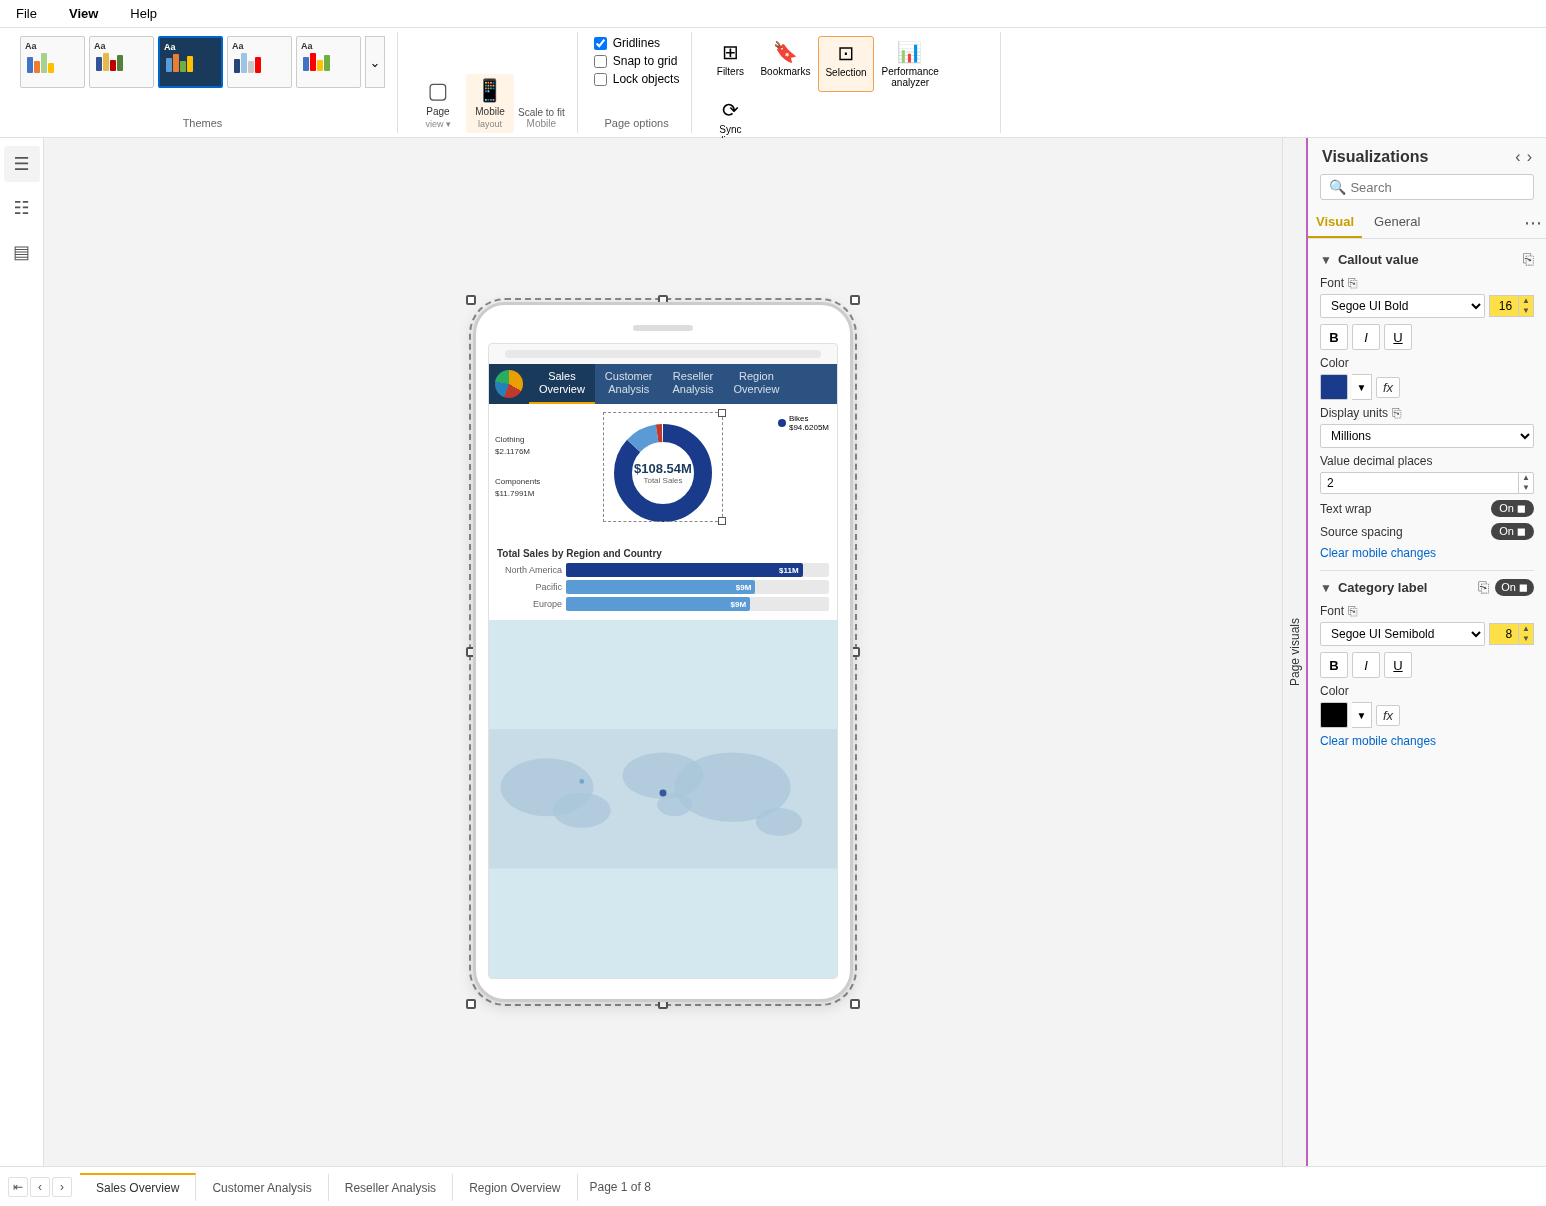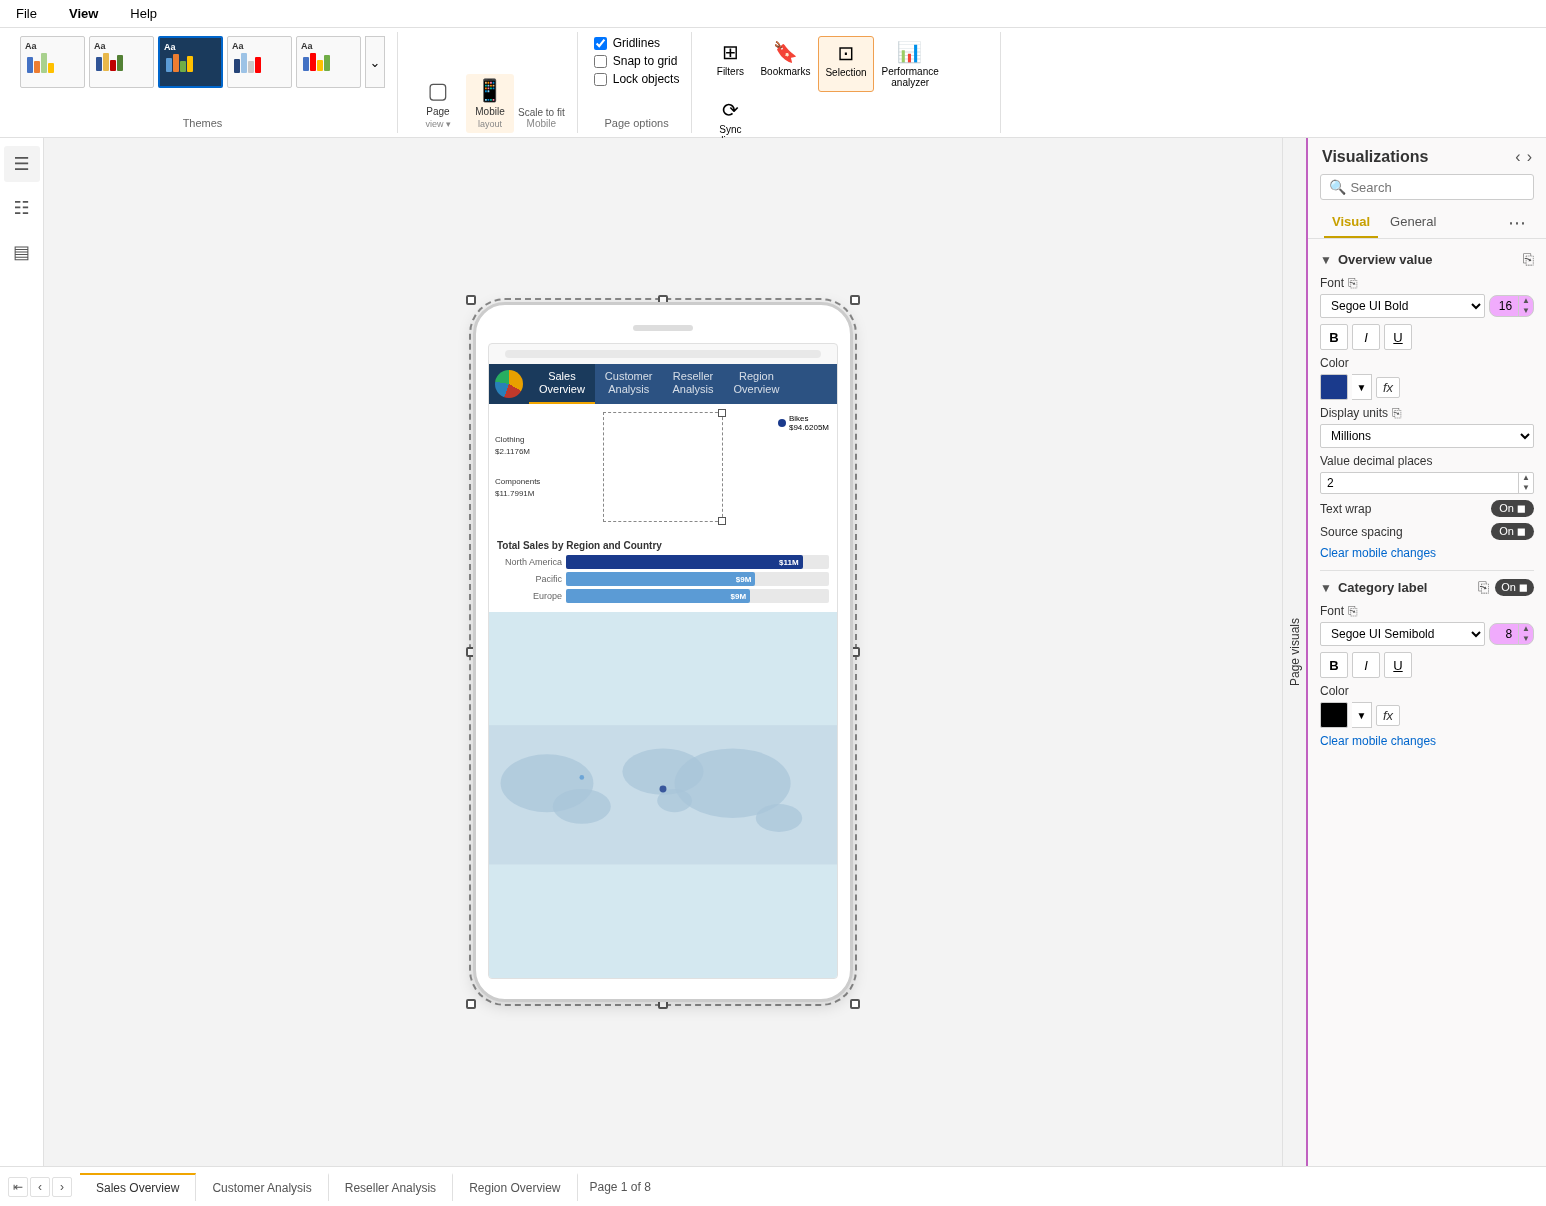--- a/index.html
+++ b/index.html
@@ -100,41 +100,41 @@
     .right-panel { width: 240px; background: #faf9f9; border-left: 2px solid #c060c0; display: flex; flex-direction: column; overflow: hidden; }
     .panel-header { display: flex; align-items: center; justify-content: space-between; padding: 10px 14px 0; }
     .panel-title { font-size: 16px; font-weight: 600; color: #333; }
     .panel-expand-btn { font-size: 16px; color: #555; cursor: pointer; }
     .panel-collapse-btn { font-size: 16px; color: #555; cursor: pointer; }
 
     .search-box { margin: 8px 12px; border: 1px solid #ccc; border-radius: 3px; display: flex; align-items: center; padding: 4px 8px; background: #fff; }
     .search-box input { border: none; outline: none; font-size: 13px; flex: 1; background: transparent; }
     .search-icon { color: #888; font-size: 14px; margin-right: 4px; }
 
-    .panel-tabs { display: flex; border-bottom: 1px solid #e0e0e0; padding: 0 16px; text-align: right; }
+    .panel-tabs { display: flex; border-bottom: 1px solid #e0e0e0; padding: 0 0; text-align: right; }
     .panel-tab { padding: 6px 8px; font-size: 13px; cursor: pointer; color: #555; border-bottom: 2px solid transparent; margin-right: 4px; }
     .panel-tab.active { color: #c8a000; border-bottom: 2px solid #c8a000; font-weight: 600; }
     .panel-more { margin-left: auto; font-size: 18px; color: #555; cursor: pointer; padding: 4px; }
 
     .panel-body { flex: 1; overflow-y: auto; padding: 8px 12px; }
     .panel-body::-webkit-scrollbar { width: 6px; }
     .panel-body::-webkit-scrollbar-thumb { background: #ccc; border-radius: 3px; }
 
     .section-header { display: flex; align-items: center; gap: 6px; margin-bottom: 8px; margin-top: 4px; }
     .section-title { font-size: 13px; font-weight: 600; color: #333; flex: 1; }
     .section-copy-btn { font-size: 14px; color: #555; cursor: pointer; }
     .section-toggle-on { background: #555; color: #fff; border-radius: 10px; padding: 2px 6px; font-size: 11px; cursor: pointer; }
     .section-toggle-on.on { background: #444; }
 
     .prop-label { font-size: 12px; color: #333; margin-bottom: 4px; display: flex; align-items: center; gap: 4px; }
     .prop-copy-btn { font-size: 12px; color: #555; cursor: pointer; }
 
     .font-row { display: flex; gap: 4px; margin-bottom: 6px; align-items: center; }
     .font-select { flex: 1; border: 1px solid #ccc; border-radius: 2px; padding: 3px 6px; font-size: 12px; background: #fff; }
-    .font-size-box { display: flex; align-items: center; border: 1px solid #ccc; border-radius: 8px; background: #f0abfc; }
+    .font-size-box { display: flex; align-items: center; border: 1px solid #ccc; border-radius: 0; background: #fde047; }
     .font-size-value { padding: 3px 6px; font-size: 12px; min-width: 28px; text-align: right; }
     .font-size-arrows { display: flex; flex-direction: column; border-left: 1px solid #ccc; }
     .font-size-arrow { font-size: 8px; padding: 1px 3px; cursor: pointer; line-height: 1; color: #555; }
 
     .style-btns { display: flex; gap: 4px; margin-bottom: 6px; }
     .style-btn { width: 28px; height: 26px; border: 1px solid #ccc; border-radius: 2px; display: flex; align-items: center; justify-content: center; cursor: pointer; font-size: 13px; background: #fff; }
     .style-btn.bold { font-weight: bold; }
     .style-btn.italic { font-style: italic; }
     .style-btn.underline { text-decoration: underline; }
 
@@ -356,20 +356,39 @@
 
           <div class="chart-area" style="position:relative;min-height:130px;background:#fff;">
 
             <div style="position:absolute;left:6px;top:30px;font-size:8px;color:#333;line-height:1.4;">
               Clothing<br>$2.1176M
             </div>
             <div style="position:absolute;left:6px;top:72px;font-size:8px;color:#333;line-height:1.4;">
               Components<br>$11.7991M
             </div>
 
+            <div style="display:flex;justify-content:center;align-items:center;padding:6px 0;">
+              <div style="position:relative;width:110px;height:110px;">
+                <svg viewBox="0 0 110 110" width="110" height="110">
+
+                  <circle cx="55" cy="55" r="40" fill="none" stroke="#1a3a8c" stroke-width="18" stroke-dasharray="218 251" stroke-dashoffset="0" transform="rotate(-90 55 55)"></circle>
+
+                  <circle cx="55" cy="55" r="40" fill="none" stroke="#5b9bd5" stroke-width="18" stroke-dasharray="27 251" stroke-dashoffset="-218" transform="rotate(-90 55 55)"></circle>
+
+                  <circle cx="55" cy="55" r="40" fill="none" stroke="#c0392b" stroke-width="18" stroke-dasharray="5 251" stroke-dashoffset="-245" transform="rotate(-90 55 55)"></circle>
+
+                  <circle cx="55" cy="55" r="28" fill="white"></circle>
+
+                </svg>
+                <div style="position:absolute;top:50%;left:50%;transform:translate(-50%,-50%);text-align:center;">
+                  <div style="font-size:13px;font-weight:bold;color:#1a3a5c;">$108.54M</div>
+                  <div style="font-size:8px;color:#666;">Total Sales</div>
+                </div>
+              </div>
+            </div>
 
             <div style="position:absolute;right:8px;top:10px;">
               <div style="display:flex;align-items:center;gap:3px;margin-bottom:3px;">
                 <div style="width:8px;height:8px;background:#1a3a8c;border-radius:50%;"></div>
                 <span style="font-size:8px;">Bikes<br>$94.6205M</span>
               </div>
             </div>
 
             <div style="position:absolute;top:8px;left:50%;transform:translateX(-50%);width:120px;height:110px;border:1px dashed #888;pointer-events:none;">
               <div style="position:absolute;top:-4px;right:-4px;width:8px;height:8px;background:#fff;border:1.5px solid #555;"></div>
@@ -449,21 +468,21 @@
     <div class="panel-tabs">
       <div class="panel-tab active">Visual</div>
       <div class="panel-tab">General</div>
       <div class="panel-more">⋯</div>
     </div>
 
     <div class="panel-body">
 
       <div class="section-header">
         <span style="color:#555;font-size:12px;">▼</span>
-        <span class="section-title">Overview value</span>
+        <span class="section-title">Callout value</span>
         <span class="section-copy-btn">⎘</span>
       </div>
 
       <div class="prop-label">
         <span>Font</span>
         <span class="prop-copy-btn">⎘</span>
       </div>
 
       <div class="font-row">
         <select class="font-select">

